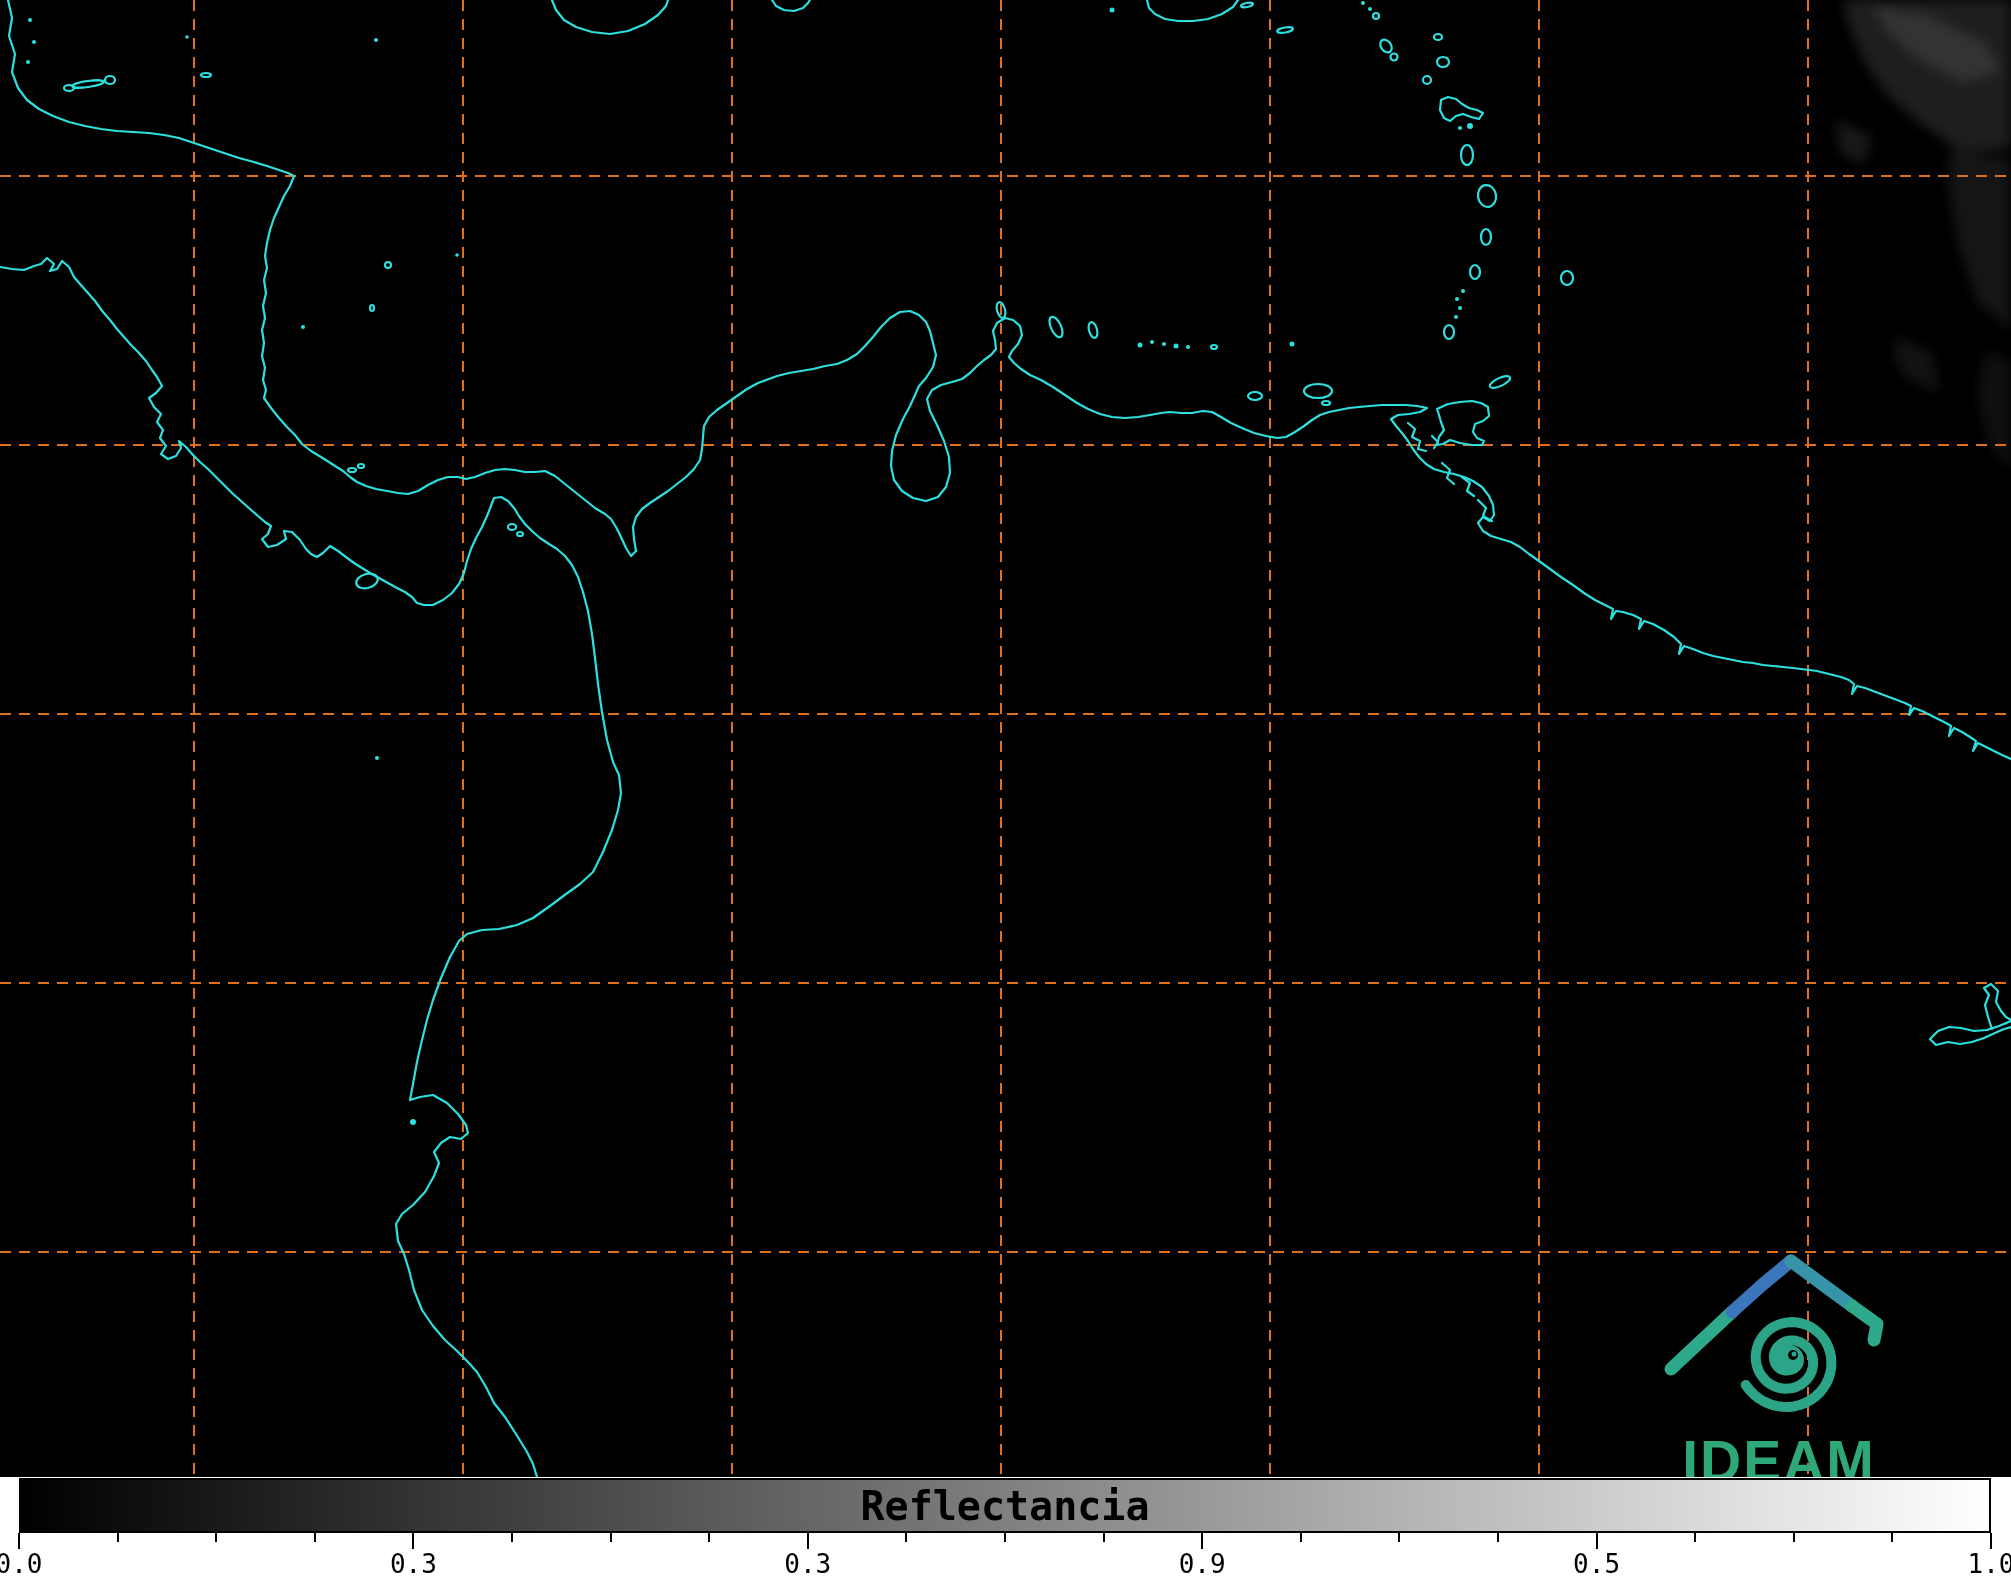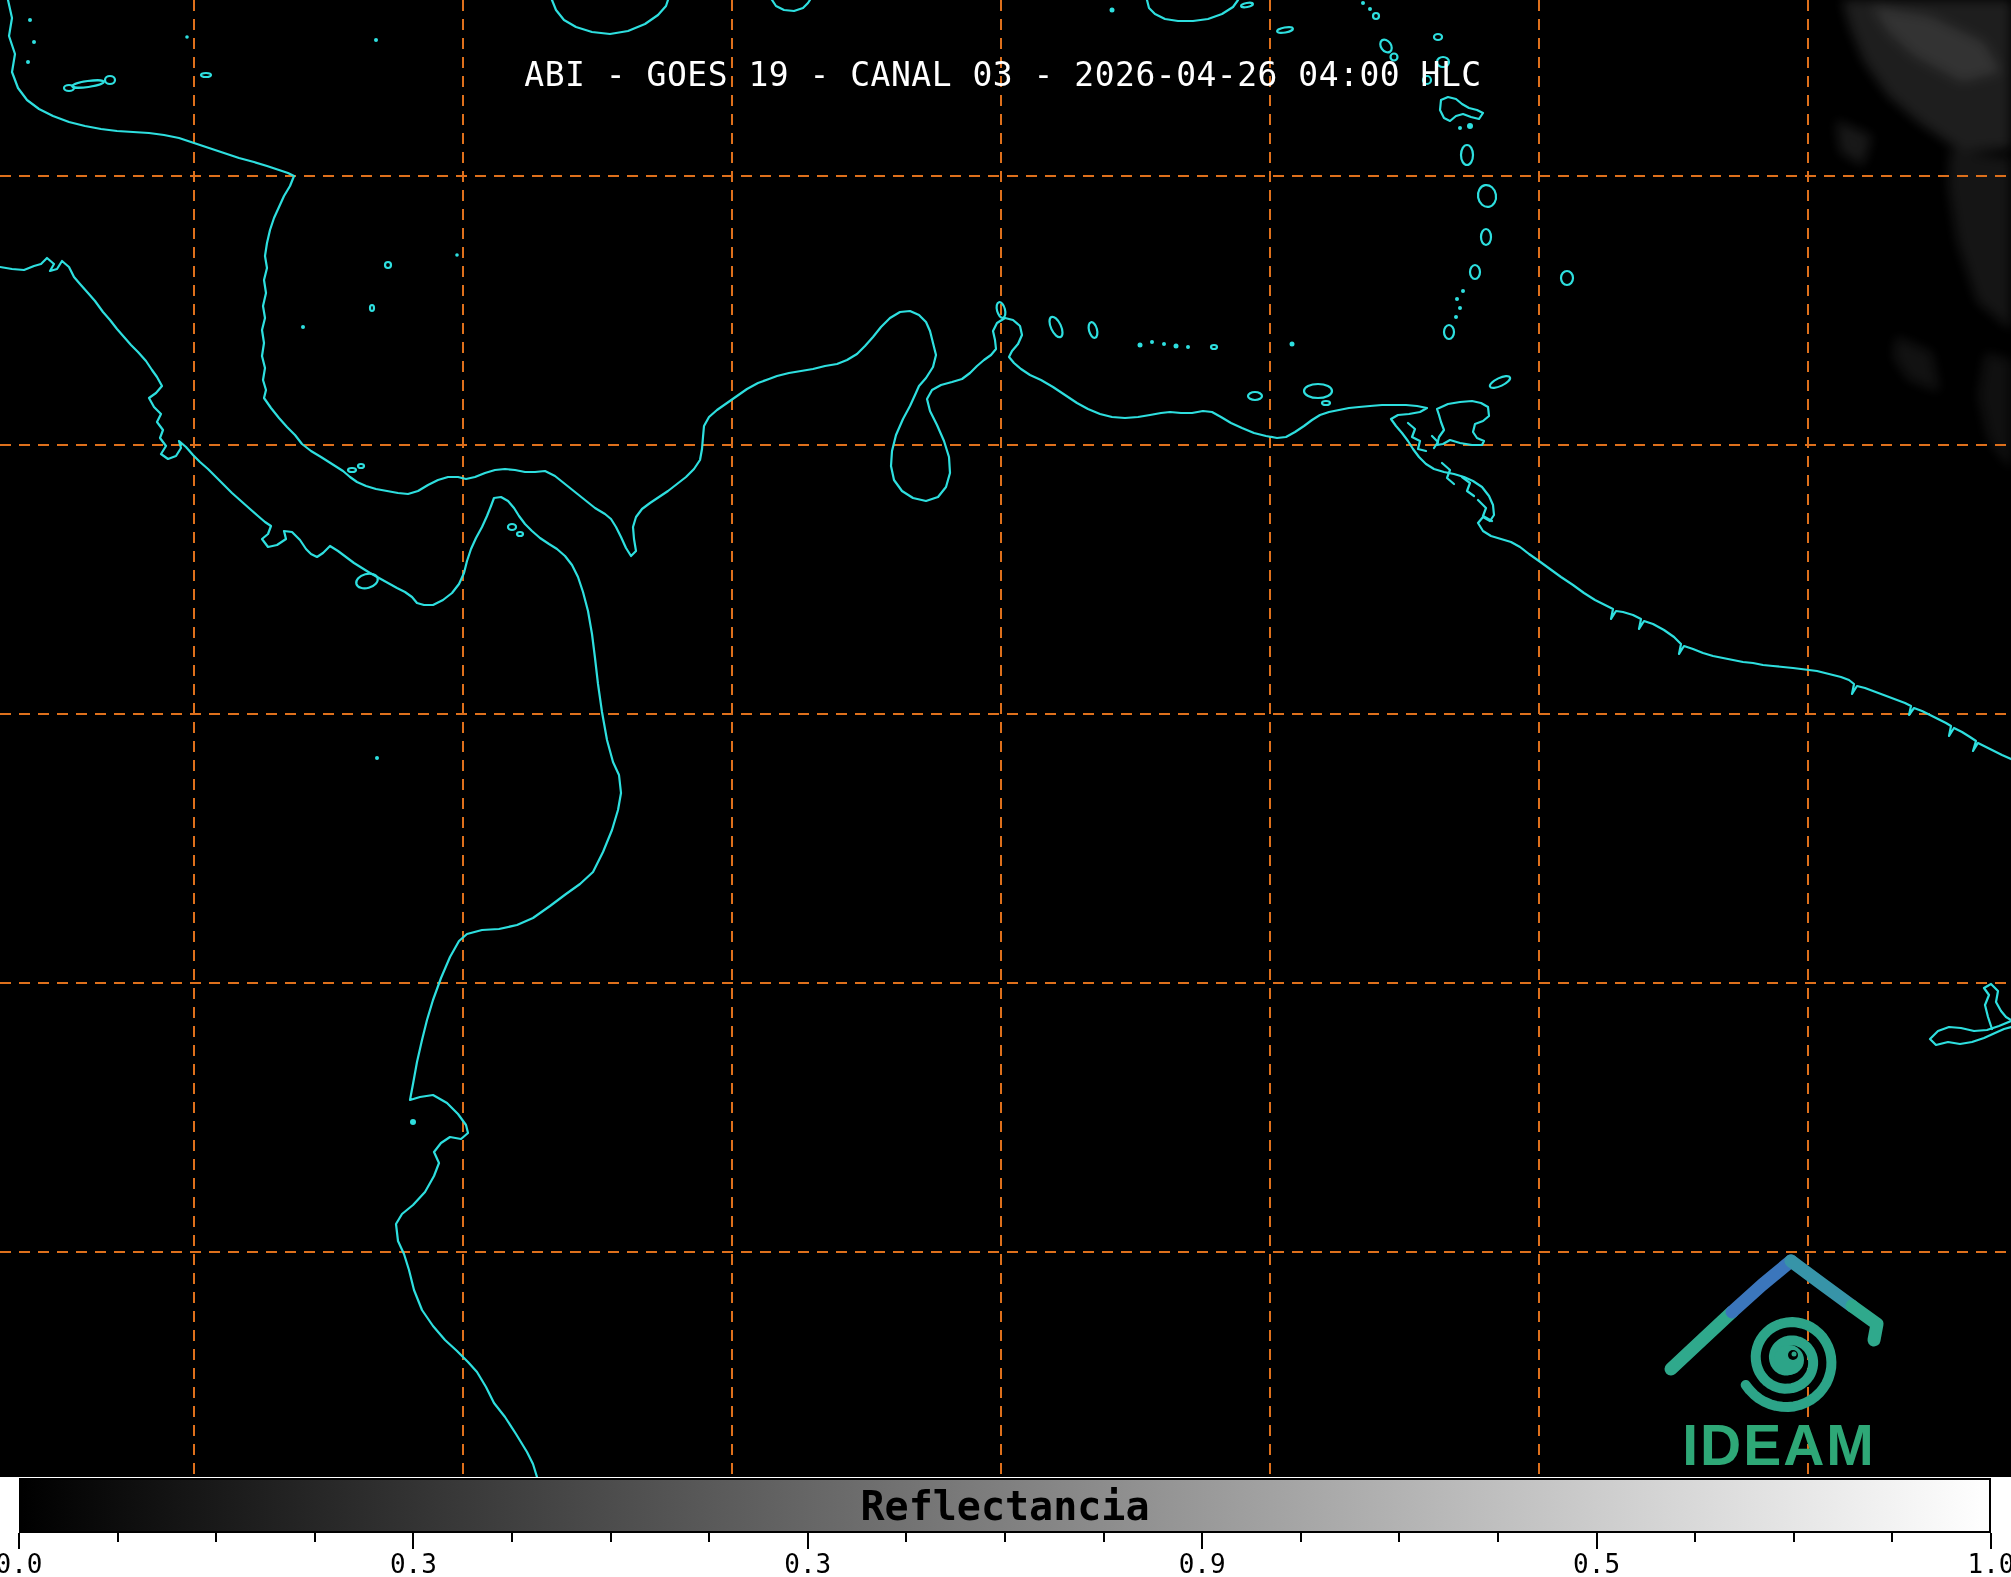--- a/index.html
+++ b/index.html
@@ -126,22 +126,21 @@
           <polyline points="1671,1369 1702,1340 1732,1312" stroke="#2FA98C" stroke-width="13"></polyline>
           <polyline points="1732,1312 1762,1285 1791,1261" stroke="#3B76BC" stroke-width="13"></polyline>
           <polyline points="1791,1261 1822,1284 1852,1306" stroke="#3794A8" stroke-width="13"></polyline>
           <polyline points="1852,1306 1877,1324 1874,1340" stroke="#2FA98C" stroke-width="13"></polyline>
           <polyline points="1745.7,1385.0 1749.6,1390.1 1754.0,1394.6 1758.9,1398.5 1764.3,1401.7 1770.0,1404.2 1775.9,1405.9 1782.0,1406.8 1788.0,1407.0 1794.0,1406.4 1799.8,1405.0 1805.3,1402.9 1810.5,1400.1 1815.2,1396.7 1819.5,1392.8 1823.1,1388.4 1826.2,1383.6 1828.5,1378.5 1830.2,1373.1 1831.2,1367.7 1831.4,1362.2 1831.0,1356.8 1829.9,1351.5 1828.1,1346.5 1825.7,1341.8 1822.8,1337.4 1819.3,1333.5 1815.4,1330.2 1811.2,1327.3 1806.7,1325.1 1801.9,1323.5 1797.1,1322.5 1792.2,1322.1 1787.3,1322.4 1782.6,1323.3 1778.1,1324.8 1773.8,1326.8 1769.9,1329.3 1766.4,1332.3 1763.3,1335.7 1760.7,1339.4 1758.6,1343.4 1757.1,1347.6 1756.1,1351.8 1755.7,1356.1 1755.9,1360.4 1756.6,1364.6 1757.8,1368.6 1759.5,1372.4 1761.7,1375.9 1764.2,1379.0 1767.1,1381.8 1770.3,1384.1 1773.7,1386.0 1777.3,1387.4 1781.0,1388.3 1784.8,1388.7 1788.5,1388.6 1792.1,1388.1 1795.6,1387.1 1798.9,1385.7 1801.9,1383.9 1804.6,1381.7 1807.0,1379.3 1809.0,1376.6 1810.7,1373.7 1811.9,1370.6 1812.7,1367.5 1813.1,1364.3 1813.1,1361.2 1812.7,1358.1 1811.9,1355.2 1810.7,1352.4 1809.2,1349.9 1807.5,1347.6 1805.4,1345.6 1803.2,1343.9 1800.8,1342.5 1798.3,1341.5 1795.8,1340.8 1793.2,1340.4 1790.6,1340.4 1788.1,1340.8 1785.7,1341.4 1783.5,1342.3 1781.4,1343.5 1779.6,1345.0 1778.0,1346.6 1776.6,1348.4 1775.5,1350.3 1774.7,1352.2 1774.2,1354.3 1773.9,1356.3 1774.0,1358.3 1774.3,1360.2 1774.8,1362.1 1775.5,1363.8 1776.5,1365.3 1777.6,1366.7 1778.8,1367.9 1780.2,1368.8 1781.6,1369.6 1783.1,1370.1 1784.6,1370.5 1786.0,1370.6 1787.5,1370.5 1788.8,1370.2 1790.1,1369.8 1791.3,1369.2 1792.3,1368.5 1793.2,1367.7 1793.9,1366.8 1794.5,1365.8 1794.9,1364.8 1795.1,1363.9 1795.2,1362.9 1795.2,1361.9 1795.0,1361.1 1794.7,1360.3 1794.4,1359.6 1793.9,1359.0" stroke="#2CA488" stroke-width="10"></polyline>
           <circle cx="1789" cy="1360" r="15" fill="#2CA488" stroke="none"></circle>
           <circle cx="1793" cy="1355" r="5" fill="#000000" stroke="none"></circle>
           <circle cx="1794" cy="1354" r="2.5" fill="#2CA488" stroke="none"></circle>
         </g>
       </svg>
-    <div id="map-title">ABI - GOES 19 - CANAL 03 - 2026-04-26 04:00 HLC</div>
-    <div id="ideam-text" style="color: rgb(46, 168, 119);">IDEAM</div>
+    <div id="ideam-text" style="color: rgb(46, 168, 119); margin-top: 16px;">IDEAM</div>
   </div>
   <div id="colorbar" style="left: 19px; top: 1478px; width: 1972px; height: 55px; background: linear-gradient(to right, rgb(0, 0, 0), rgb(255, 255, 255));"></div>
   <div id="colorbar-label" style="left: 1005px; top: 1505.5px;">Reflectancia</div>
   <div id="ticks">
       <div class="tick" style="left: 18px; top: 1533px; height: 16px;"></div>
       <div class="tick-label" style="left: 19px; top: 1551px;">0.0</div>
       <div class="tick" style="left: 412.4px; top: 1533px; height: 16px;"></div>
       <div class="tick-label" style="left: 413.4px; top: 1551px;">0.3</div>
       <div class="tick" style="left: 806.8px; top: 1533px; height: 16px;"></div>
       <div class="tick-label" style="left: 807.8px; top: 1551px;">0.3</div>

